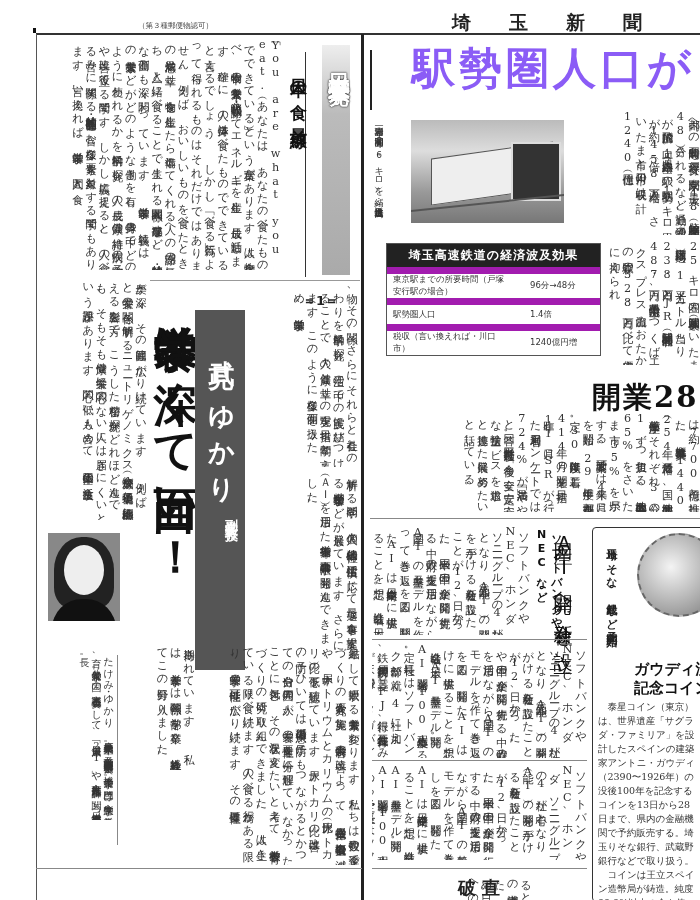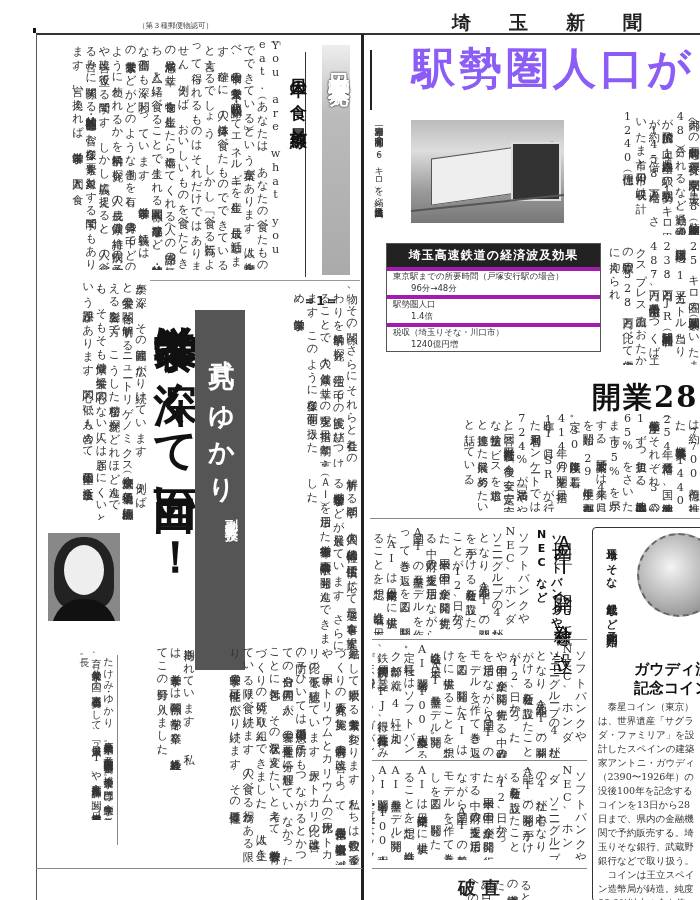--- a/index.html
+++ b/index.html
@@ -34,21 +34,21 @@
   
   #right-headline{left:412px;top:40px;font-size:43px;font-weight:bold;letter-spacing:4px;color:#8b5cf6;white-space:nowrap;}
   #train-photo{left:411px;top:120px;width:153px;height:103px;background:linear-gradient(#bbb,#ddd 30%,#999 70%,#777);overflow:hidden;}
   #train-photo .car{position:absolute;left:20px;top:30px;width:120px;height:45px;background:#eee;border:1px solid #555;transform:skewY(-8deg);}
   #train-photo .front{position:absolute;left:100px;top:22px;width:46px;height:55px;background:#333;border:2px solid #ddd;}
   #train-photo .rail{position:absolute;left:0;top:82px;width:153px;height:2px;background:#555;transform:skewY(-6deg);}
   #caption{left:373px;top:120px;font-family:"DejaVu Sans",sans-serif;font-size:9px;line-height:11px;color:#333;}
   
   #eco-table{left:386px;top:243px;width:213px;border:1px solid #555;font-family:"DejaVu Sans",sans-serif;font-size:8.5px;color:#333;}
   #eco-table .th{background:#222;color:#fff;font-weight:bold;font-size:12px;text-align:center;padding:3px 0;letter-spacing:1px;}
-  #eco-table .tr{display:flex;border-top:4px solid #a21caf;min-height:19px;align-items:flex-start;flex-direction:column;}
+  #eco-table .tr{display:flex;border-top:7px solid #a21caf;min-height:19px;align-items:center;}
   #eco-table .tr .k{flex:1;padding-left:6px;}
   #eco-table .tr .val{width:70px;margin-left:24px;}
   #open-headline{left:592px;top:378px;font-size:29px;font-weight:bold;color:#111;letter-spacing:2px;}
   
   #ai-head{left:553px;top:528px;font-family:"DejaVu Sans",sans-serif;font-size:19px;line-height:22px;color:#111;letter-spacing:2px;}
   #ai-sub{left:533px;top:528px;font-family:"DejaVu Sans",sans-serif;font-size:11px;font-weight:bold;color:#111;letter-spacing:1px;}
   
   #coin-box{left:592px;top:527px;width:120px;height:373px;border:1px solid #333;border-radius:4px;}
   #coin-kicker{left:603px;top:540px;font-family:"DejaVu Sans",sans-serif;font-weight:bold;font-size:11px;letter-spacing:1px;}
   #coin{left:637px;top:533px;width:80px;height:80px;border-radius:50%;background:radial-gradient(circle at 40% 40%,#f4f4f4,#aaa 60%,#777);border:2px dashed #666;}
@@ -139,21 +139,21 @@
   <div class="th">埼玉高速鉄道の経済波及効果</div>
   <div class="tr">
       <span class="k">東京駅までの所要時間（戸塚安行駅の場合）</span>
       <span class="val">96分→48分</span>
     </div>
   <div class="tr">
       <span class="k">駅勢圏人口</span>
       <span class="val">1.4倍</span>
     </div>
   <div class="tr">
-      <span class="k">税収（埼玉りそな・川口市）</span>
+      <span class="k">税収（言い換えれば・川口市）</span>
       <span class="val">1240億円増</span>
     </div>
 </div>
 
 <div id="open-headline" class="abs hz">開業28</div>
 <div class="abs v body-text clip" style="left:372px;top:412px;height:100px;width:328px;">
   <span>は約7700億円と推計した。概算事業費は1440億円（25年4月価格）で、国、地方公共団体、鉄道施設整備主体がそれぞれ3分の1ずつ負担する。地方公共団体分の65%をさいたま市、35%を県が負担する。計画素案では来年4月に整備事業を開始し、29年度中に都市計画を決定。30年度以降に着工し、41年4月の開業を目指す。　昨年11月にSRが行った利用者アンケートでは72・4%が「満足」「やや満足」と回答。平野邦彦社長は「今後も安全、安定、安心、快適な輸送サービスを追求し、地域社会と連携した発展に努めたい」と話している。</span>
 </div>
 <div class="rule-h" style="left:370px;top:518px;width:330px;background:#888;"></div>
 

